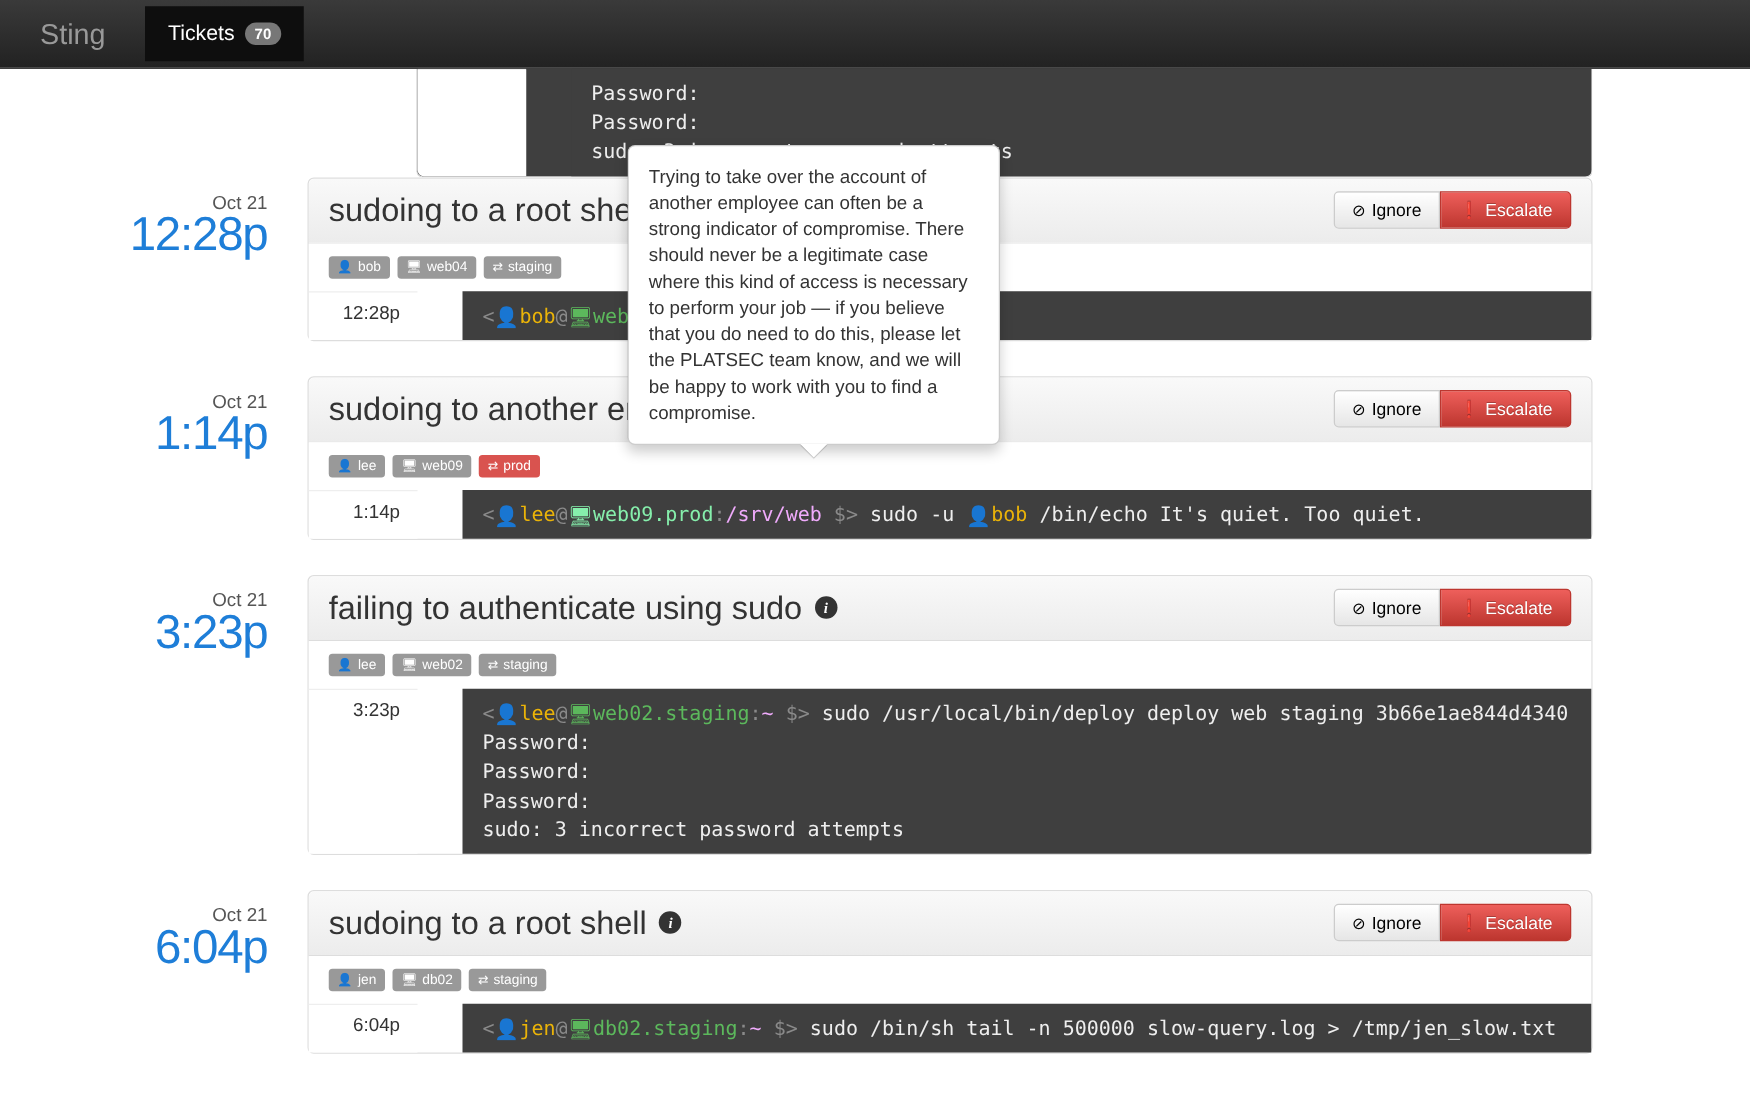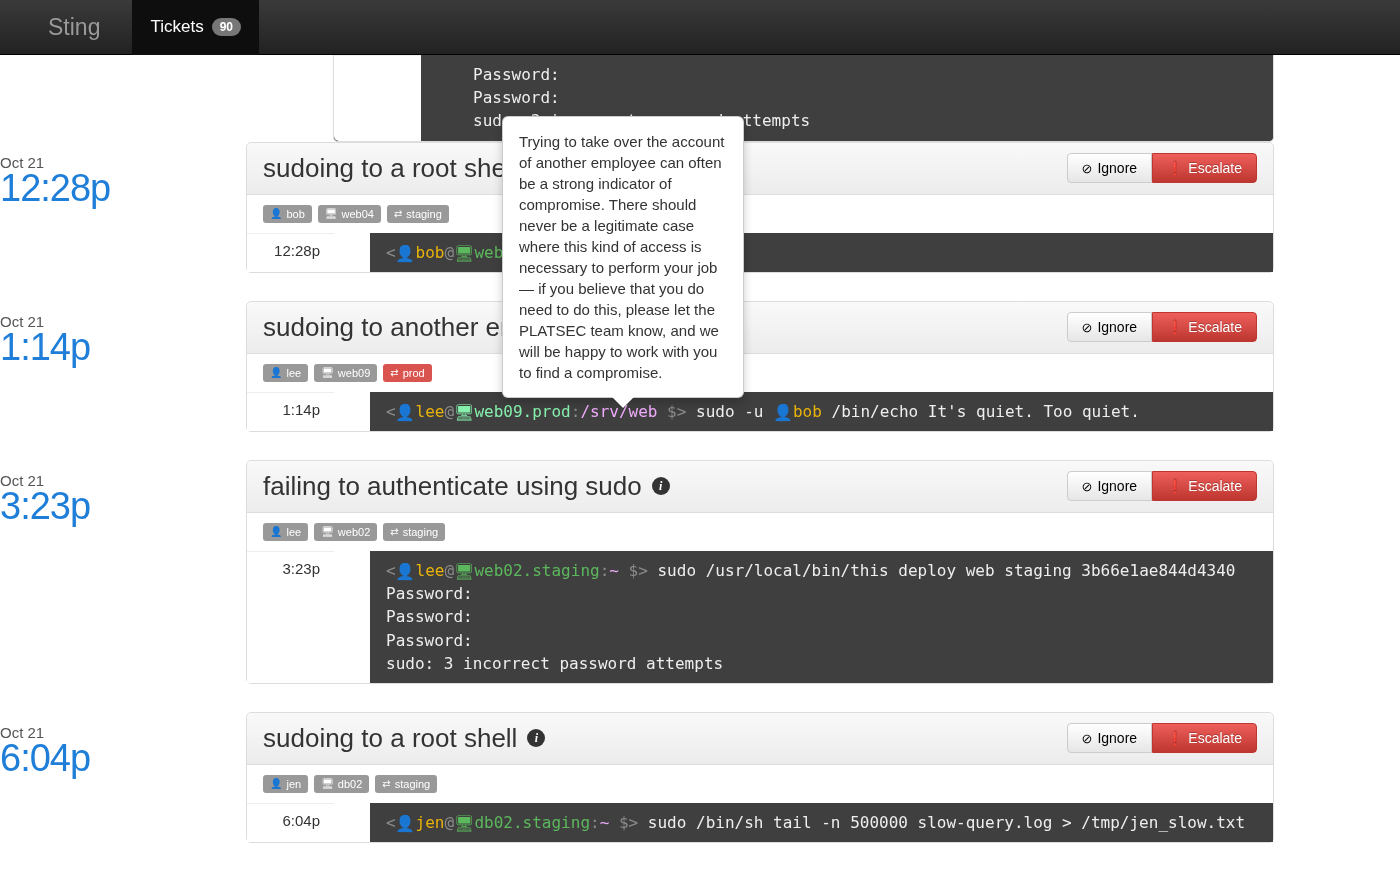--- a/index.html
+++ b/index.html
@@ -16,24 +16,23 @@
   border-bottom: 1px solid #000;
   display: flex;
   align-items: center;
 }
 .brand {
   color: #999;
   font-size: 23px;
   font-weight: 300;
   padding: 0 32px;
   cursor: pointer;
-  margin-left: 16px;
 }
 .nav-tab {
-  height: 55px;
+  height: 44px;
   display: flex;
   align-items: center;
   padding: 0 18px;
   color: #fff;
   font-size: 17px;
   background: #0e0e0e;
   cursor: pointer;
   gap: 8px;
 }
 .badge-pill {
@@ -48,20 +47,21 @@
   padding-top: 0;
 }
 .ticket-row {
   display: flex;
   align-items: flex-start;
   margin-bottom: 28px;
   position: relative;
 }
 .time-col {
   width: 246px;
+  text-align: right;
   padding-right: 32px;
   padding-top: 12px;
 }
 .time-date {
   color: #555;
   font-size: 15px;
   margin-bottom: -4px;
 }
 .time-big {
   color: #1e7ed8;
@@ -179,21 +179,21 @@
 .h { color: #5cb85c; }
 .hprod { color: #86efac; }
 .p { color: #f0abfc; }
 .g { color: #8a8a8a; }
 .picon {
   display: inline-block;
   transform: translateY(1px);
 }
 .popover {
   position: absolute;
-  width: 242px;
+  width: 298px;
   background: #fff;
   border: 1px solid rgba(0,0,0,.2);
   border-radius: 6px;
   box-shadow: 0 5px 10px rgba(0,0,0,.2);
   padding: 14px 16px;
   font-size: 15px;
   line-height: 1.4;
   color: #333;
   z-index: 100;
 }
@@ -219,21 +219,21 @@
 .partial-term .term { border-radius: 0 0 5px 0; }
 .partial-term .term-time { border-radius: 0 0 0 5px; }
 </style>
 </head>
 <body>
 
 <div class="navbar">
   <div class="brand">Sting</div>
   <div class="nav-tab">
     <span>Tickets</span>
-    <span class="badge-pill">90</span>
+    <span class="badge-pill">70</span>
   </div>
 </div>
 
 <div class="page">
 
   <div class="partial-term">
     <div class="term-row">
       <div class="term-time"></div>
       <div class="term">Password:
 Password:
@@ -303,21 +303,21 @@
               <button class="btn btn-red"><span class="ico">❗</span>Escalate</button>
             </div>
           </div>
           <div class="tags">
             <span class="tag"><span class="tico">👤</span>lee</span>
             <span class="tag"><span class="tico">🖥</span>web02</span>
             <span class="tag"><span class="tico">⇄</span>staging</span>
           </div>
           <div class="term-row">
             <div class="term-time">3:23p</div>
-            <div class="term"><span class="g">&lt;</span><span class="u"><span class="picon">👤</span>lee</span><span class="g">@</span><span class="h"><span class="picon">🖥</span>web02.staging</span><span class="g">:</span><span class="p">~</span> <span class="g">$&gt;</span> <span>sudo /usr/local/bin/this deploy web staging 3b66e1ae844d4340</span>
+            <div class="term"><span class="g">&lt;</span><span class="u"><span class="picon">👤</span>lee</span><span class="g">@</span><span class="h"><span class="picon">🖥</span>web02.staging</span><span class="g">:</span><span class="p">~</span> <span class="g">$&gt;</span> <span>sudo /usr/local/bin/deploy deploy web staging 3b66e1ae844d4340</span>
 Password:
 Password:
 Password:
 sudo: 3 incorrect password attempts</div>
           </div>
         </div>
       </div>
       <div class="ticket-row">
         <div class="time-col">
           <div class="time-date">Oct 21</div>

